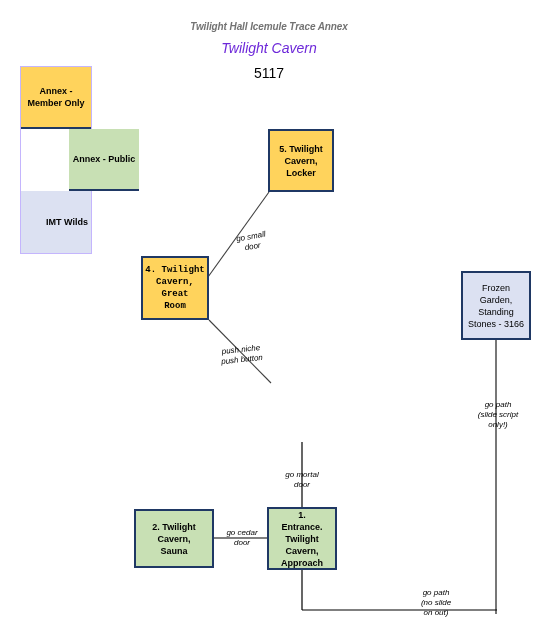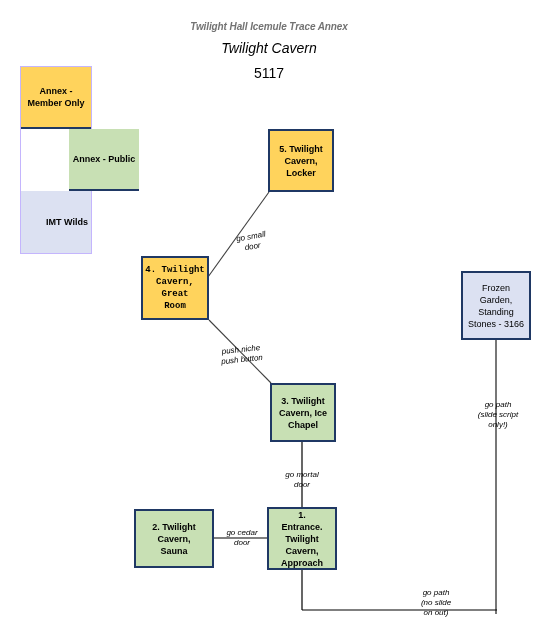--- a/index.html
+++ b/index.html
@@ -32,21 +32,21 @@
     font-size: 10px;
     font-weight: bold;
     font-style: italic;
     color: #737373;
     letter-spacing: -0.1px;
     line-height: 18px;
   }
   #map-subtitle {
     font-size: 14px;
     font-style: italic;
-    color: #000000;
+    color: #6d28d9;
     line-height: 19px;
     margin-top: 3px;
   }
   #map-number {
     font-size: 14px;
     color: #000000;
     line-height: 19px;
     margin-top: 6px;
   }
 
@@ -183,25 +183,20 @@
 Locker</span>
   </div>
 
   <div class="node fill-member node-room" style="left:141px; top:256px; width:68px; height:64px;font-family:Liberation Mono, monospace;">
     <span class="node-label">4. Twilight
 Cavern,
 Great
 Room</span>
   </div>
 
-  <div class="node fill-public node-room" style="left:270px; top:383px; width:66px; height:59px;">
-    <span class="node-label">3. Twilight
-Cavern, Ice
-Chapel</span>
-  </div>
 
   <div class="node fill-public node-room" style="left:134px; top:509px; width:80px; height:59px;justify-content:flex-end;">
     <span class="node-label">2. Twilight
 Cavern,
 Sauna</span>
   </div>
 
   <div class="node fill-public node-room" style="left:267px; top:507px; width:70px; height:63px;">
     <span class="node-label">1.
 Entrance.

